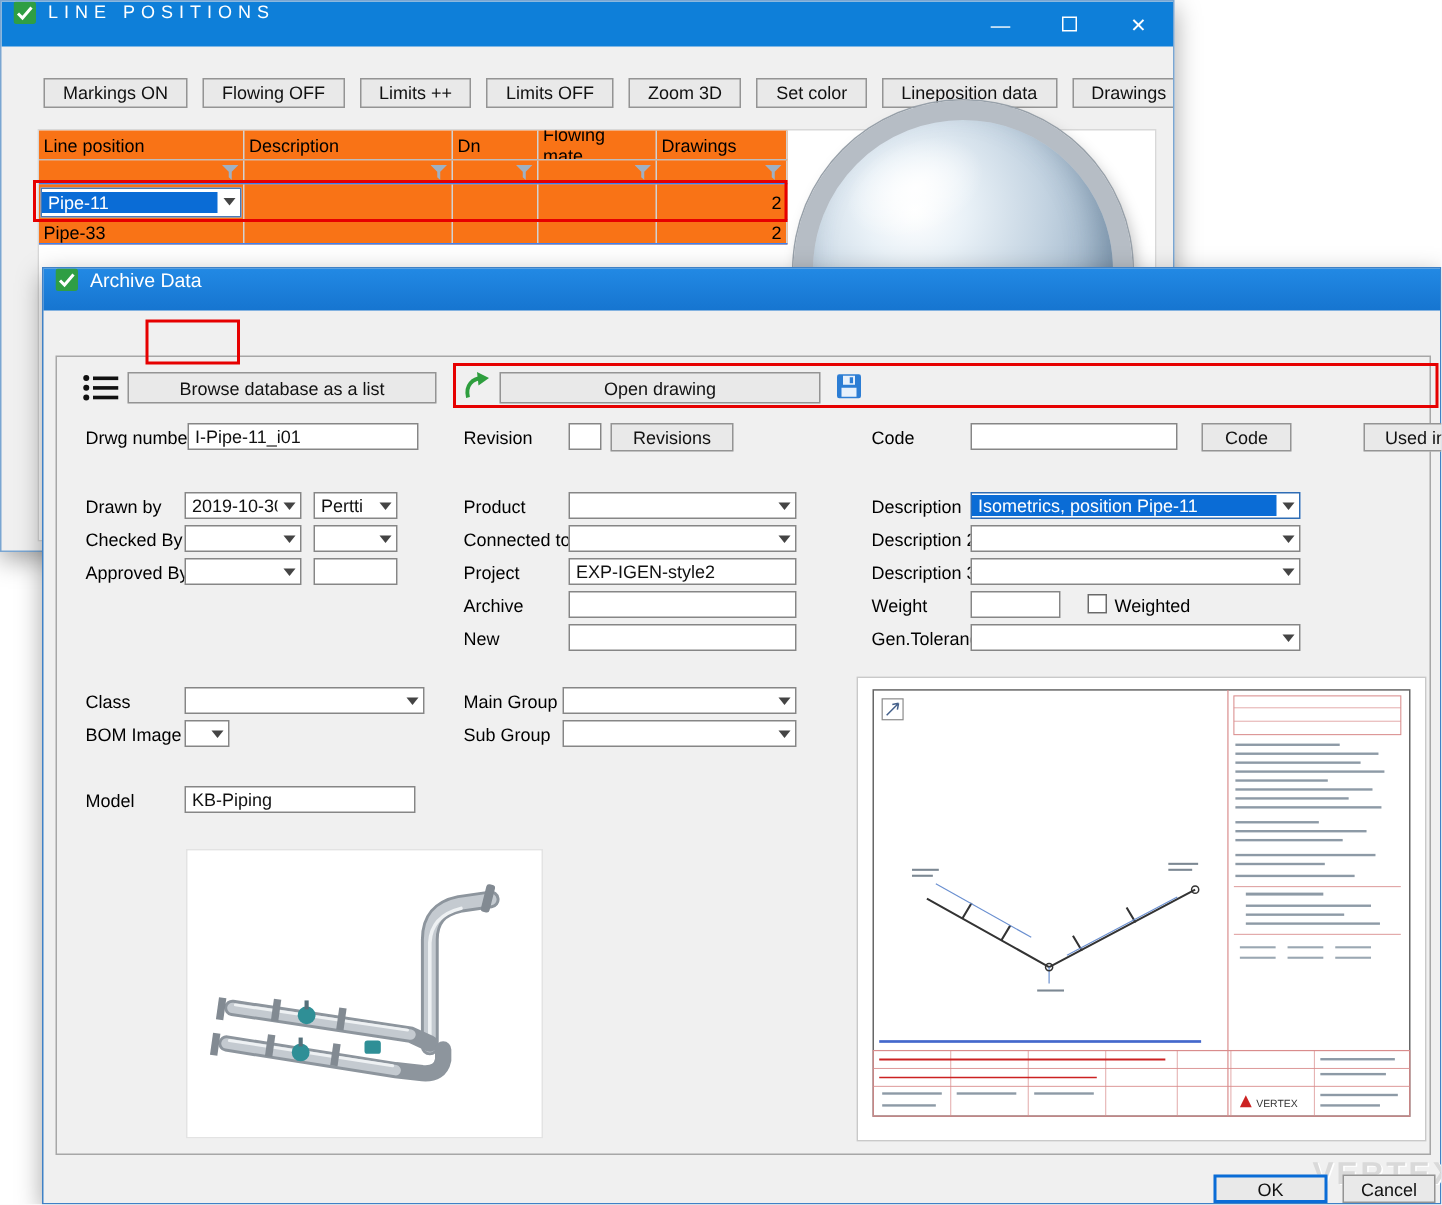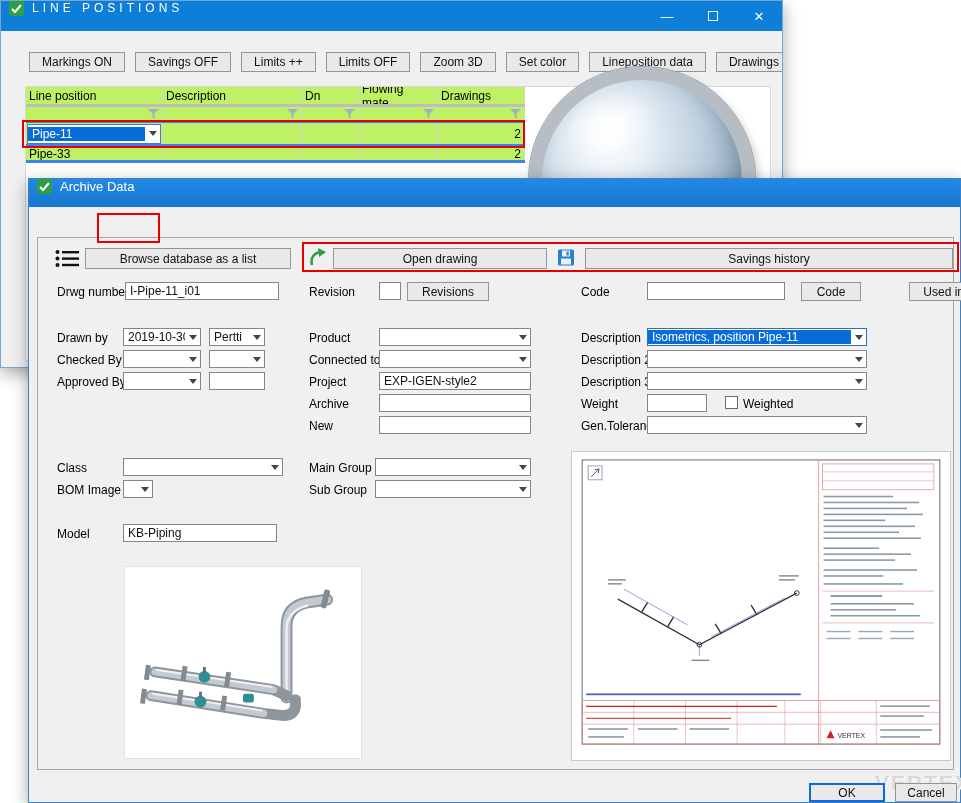--- a/index.html
+++ b/index.html
@@ -11,21 +11,21 @@
 .titlebar{position:absolute;left:0;top:0;right:0;display:flex;align-items:flex-start;color:#fff}
 .tb-ctl{width:46px;height:30px;display:flex;align-items:center;justify-content:center;font-size:13px;color:#fff}
 .btn{display:flex;align-items:center;justify-content:center;background:#e9e9e9;border:1px solid #949494;font-size:12px;color:#111;white-space:nowrap;cursor:default}
 .tbx{background:#fff;border:1px solid #868686;font-size:12px;display:flex;align-items:center;padding:0 4px;color:#111;white-space:nowrap;overflow:hidden}
 .combo{background:#fff;border:1px solid #868686;font-size:12px;display:flex;align-items:center;color:#111}
 .combo .txt{flex:1;padding:0 4px;white-space:nowrap;overflow:hidden}
 .carr{width:15px;height:100%;display:flex;align-items:center;justify-content:center;flex:none}
 .carr::after{content:"";border-left:4px solid transparent;border-right:4px solid transparent;border-top:5px solid #444}
 .lbl{position:absolute;font-size:12px;color:#000;white-space:nowrap}
 .sel{background:#0a6cd6;color:#fff}
-.trow{display:flex;border-bottom:3px solid #3b82f6;background:#bef264}
+.trow{display:flex;border-bottom:1px solid #3b82f6;background:#f97316}
 .cell{border-right:1px solid #d2d2d2;display:flex;align-items:center;padding:0 3px;font-size:12px;overflow:hidden}
 .ann{position:absolute;border:2px solid #e60000;z-index:60;pointer-events:none}
 .chk{width:13px;height:13px;background:#fff;border:1px solid #6a6a6a;display:inline-block}
 .lp-title{font-size:12px;letter-spacing:4px;margin-left:8px}
 .lens{position:absolute;left:528px;top:66px;width:226px;height:226px;border-radius:50%;border:13px solid #b6bdc5;box-shadow:0 0 0 1px #97a0a9,3px 6px 10px rgba(0,0,0,.25),inset -8px -14px 22px rgba(55,80,105,.35);background:radial-gradient(circle at 34% 30%,#ffffff 0%,#e9f1f7 18%,#c3d3e1 45%,#94acc2 74%,#7e99b1 100%)}
 .lens::before{content:"";position:absolute;left:20px;top:14px;width:96px;height:62px;border-radius:50%;background:radial-gradient(ellipse at center,rgba(255,255,255,.95),rgba(255,255,255,0) 70%);transform:rotate(-22deg)}
 .tab{display:inline-flex;align-items:center;padding:0 10px;border:1px solid #9b9b9b;background:#ececec;font-size:12px;color:#111}
 .watermark{position:absolute;font-size:21px;font-weight:bold;color:#d9d9d9;letter-spacing:2px;text-shadow:1px 1px 0 #fff}
 </style>
 </head>
@@ -43,21 +43,21 @@
       <span style="flex:1"></span>
       <div class="tb-ctl">—</div>
       <div class="tb-ctl">
           <span style="width:10px;height:10px;border:1px solid #fff;display:inline-block"></span>
         </div>
       <div class="tb-ctl">✕</div>
     </div>
 
     <div class="abs" style="left:28px;top:51px;display:flex;gap:10px">
       <div class="btn" style="height:20px;padding:0 12px">Markings ON</div>
-      <div class="btn" style="height:20px;padding:0 12px">Savings OFF</div>
+      <div class="btn" style="height:20px;padding:0 12px">Flowing OFF</div>
       <div class="btn" style="height:20px;padding:0 12px">Limits ++</div>
       <div class="btn" style="height:20px;padding:0 12px">Limits OFF</div>
       <div class="btn" style="height:20px;padding:0 12px">Zoom 3D</div>
       <div class="btn" style="height:20px;padding:0 12px">Set color</div>
       <div class="btn" style="height:20px;padding:0 12px">Lineposition data</div>
       <div class="btn" style="height:20px;padding:0 12px">Drawings</div>
     </div>
 
     <div class="abs" style="left:24px;top:85px;width:746px;height:275px;background:#fff;border:1px solid #d8d8d8">
 
@@ -146,21 +146,20 @@
       <path d="M3 17 C1 9 6 4 13 4" stroke="#2e9e3e" stroke-width="2.6" fill="none"></path>
       <polygon points="9,0 17,4 10,9" fill="#2e9e3e"></polygon>
     </svg>
     <div class="btn abs" style="left:304px;top:69px;width:214px;height:21px">Open drawing</div>
     <svg class="abs" style="left:529px;top:70px" width="16" height="17" viewBox="0 0 16 16">
       <rect width="16" height="16" rx="1.5" fill="#2c7dd4"></rect>
       <rect x="4" y="1" width="8" height="6" fill="#e8f1fb"></rect>
       <rect x="8.5" y="2" width="2.2" height="4" fill="#2c7dd4"></rect>
       <rect x="3" y="9" width="10" height="6" fill="#e8f1fb"></rect>
     </svg>
-    <div class="btn abs" style="left:556px;top:69px;width:368px;height:21px">Savings history</div>
 
     <div class="lbl" style="left:28px;top:106px">Drwg number</div>
     <div class="tbx abs" style="left:96px;top:103px;width:154px;height:18px">I-Pipe-11_i01</div>
     <div class="lbl" style="left:280px;top:106px">Revision</div>
     <div class="tbx abs" style="left:350px;top:103px;width:22px;height:18px"></div>
     <div class="btn abs" style="left:378px;top:103px;width:82px;height:19px">Revisions</div>
     <div class="lbl" style="left:552px;top:106px">Code</div>
     <div class="tbx abs" style="left:618px;top:103px;width:138px;height:18px"></div>
     <div class="btn abs" style="left:772px;top:103px;width:60px;height:19px">Code</div>
     <div class="btn abs" style="left:880px;top:103px;width:76px;height:19px">Used in?</div>

